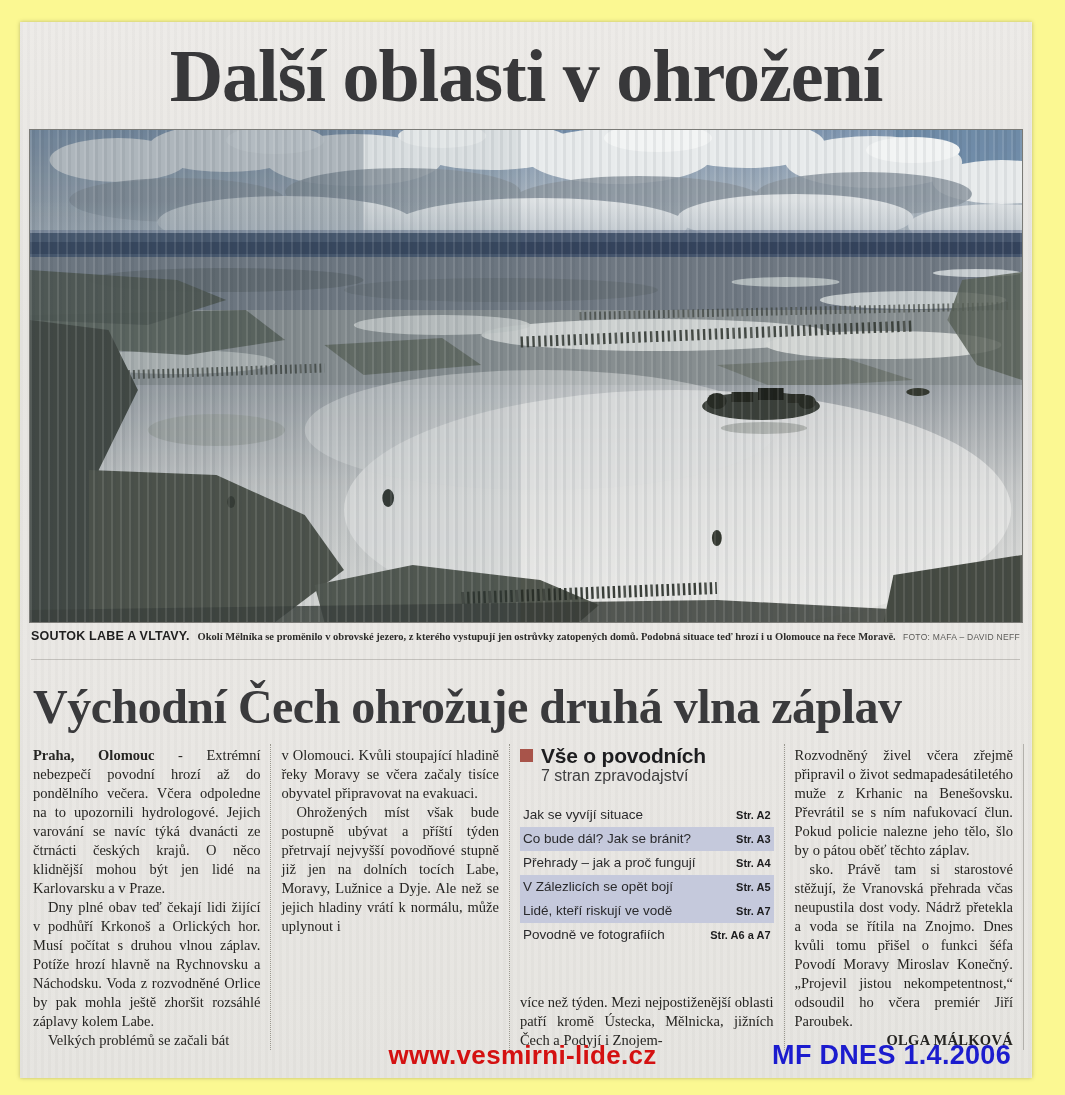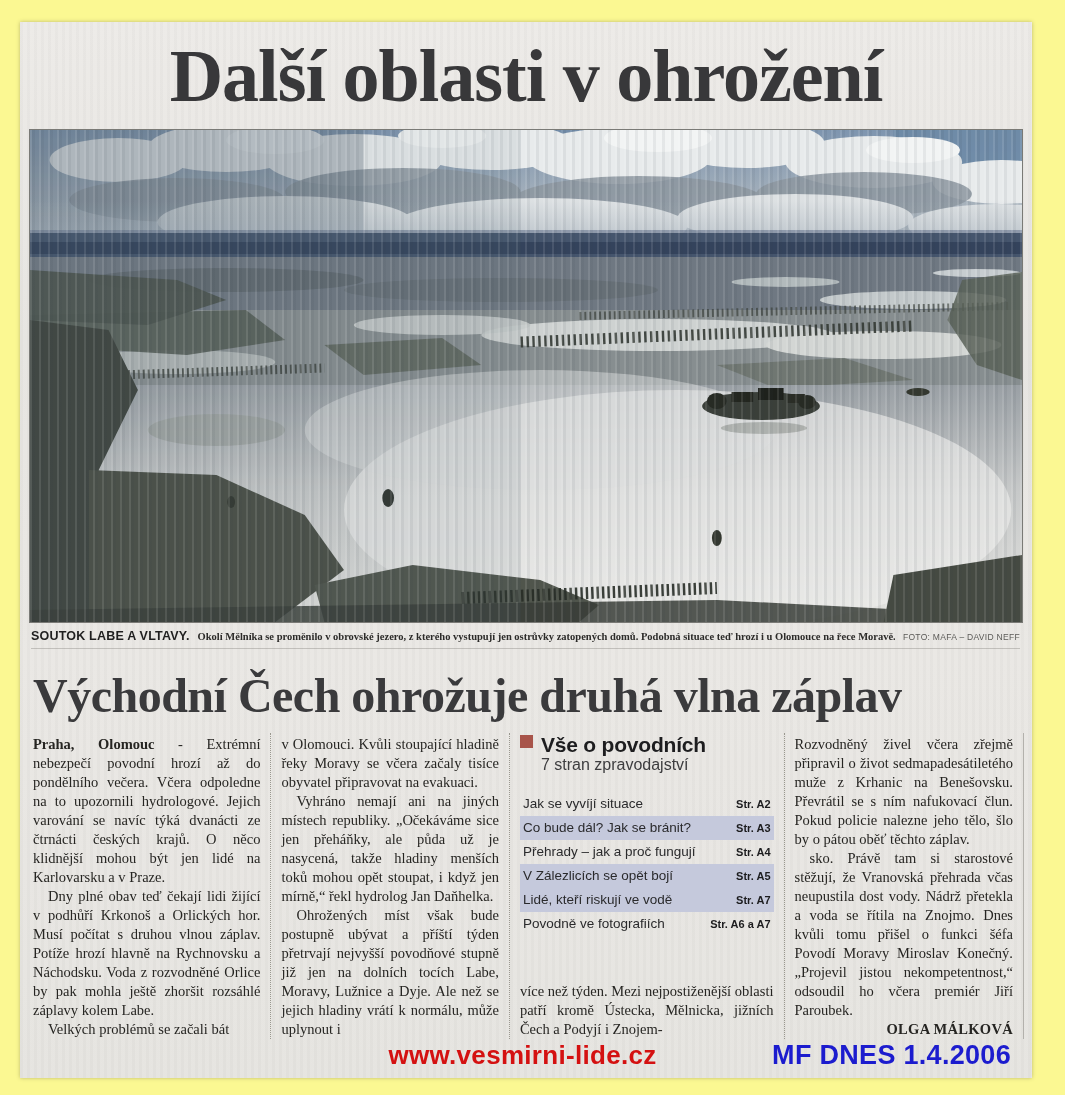--- a/index.html
+++ b/index.html
@@ -52,21 +52,21 @@
     background:
       repeating-linear-gradient(90deg, rgba(255,255,255,.10) 0 2px, rgba(45,55,66,.07) 2px 5px, rgba(255,255,255,0) 5px 9px);
     pointer-events:none;
   }
   
   .caption{
     margin:7px 12px 0 11px;
     white-space:nowrap;overflow:hidden;
     display:flex;align-items:baseline;gap:8px;
     border-bottom:1px solid rgba(120,118,112,.35);
-    padding-bottom:5px;
+    padding-bottom:16px;
   }
   .cap-lead{
     font-family:"Liberation Sans",sans-serif;
     font-weight:bold;font-size:12.5px;letter-spacing:.2px;color:#1f1f1f;
   }
   .cap-text{
     font-family:"Liberation Serif",serif;
     font-weight:bold;font-size:10.5px;color:#2c2b29;flex:1 1 auto;overflow:hidden;
   }
   .cap-credit{
@@ -94,21 +94,21 @@
   }
   .col:first-child{padding-left:0;}
   .col:last-child{border-right:none;}
   .col p + p{text-indent:15px;margin-top:0;}
   .dateline{font-weight:bold;}
   .byline{text-align:right;font-weight:bold;letter-spacing:.3px;margin-top:2px;}
   .col-info{display:flex;flex-direction:column;justify-content:space-between;text-align:left;}
   .cont-p{text-align:justify;}
   
   .ib-title{
-    display:flex;gap:8px;
+    display:flex;align-items:center;gap:8px;
     font-family:"Liberation Sans",sans-serif;font-weight:bold;
     font-size:21px;color:#1d1d1f;letter-spacing:-.2px;
   }
   .ib-square{width:13px;height:13px;background:var(--box-accent);flex:0 0 auto;}
   .ib-sub{
     font-family:"Liberation Sans",sans-serif;
     font-size:16px;color:#3d3d3f;margin:1px 0 18px 21px;
   }
   .ib-row{
     display:flex;justify-content:space-between;align-items:baseline;
@@ -258,21 +258,20 @@
 
   <div class="article">
     <div class="col">
       <p><span class="dateline">Praha, Olomouc</span><span> - Extrémní nebezpečí povodní hrozí až do pondělního večera. Včera odpoledne na to upozornili hydrologové. Jejich varování se navíc týká dvanácti ze čtrnácti českých krajů. O něco klidnější mohou být jen lidé na Karlovarsku a v Praze.</span></p>
       <p>Dny plné obav teď čekají lidi žijící v podhůří Krkonoš a Orlických hor. Musí počítat s druhou vlnou záplav. Potíže hrozí hlavně na Rychnovsku a Náchodsku. Voda z rozvodněné Orlice by pak mohla ještě zhoršit rozsáhlé záplavy kolem Labe.</p>
       <p>Velkých problémů se začali bát</p>
     </div>
 
     <div class="col">
       <p>v Olomouci. Kvůli stoupající hladině řeky Moravy se včera začaly tisíce obyvatel připravovat na evakuaci.</p>
-      <p>Vyhráno nemají ani na jiných místech republiky. „Očekáváme sice jen přeháňky, ale půda už je nasycená, takže hladiny menších toků mohou opět stoupat, i když jen mírně,“ řekl hydrolog Jan Daňhelka.</p>
       <p>Ohrožených míst však bude postupně ubývat a příští týden přetrvají nejvyšší povodňové stupně již jen na dolních tocích Labe, Moravy, Lužnice a Dyje. Ale než se jejich hladiny vrátí k normálu, může uplynout i</p>
     </div>
 
     <div class="col col-info">
       <div class="infobox">
         <div class="ib-title">
           <span class="ib-square"></span>
           <span>Vše o povodních</span>
         </div>
         <div class="ib-sub">7 stran zpravodajství</div>

